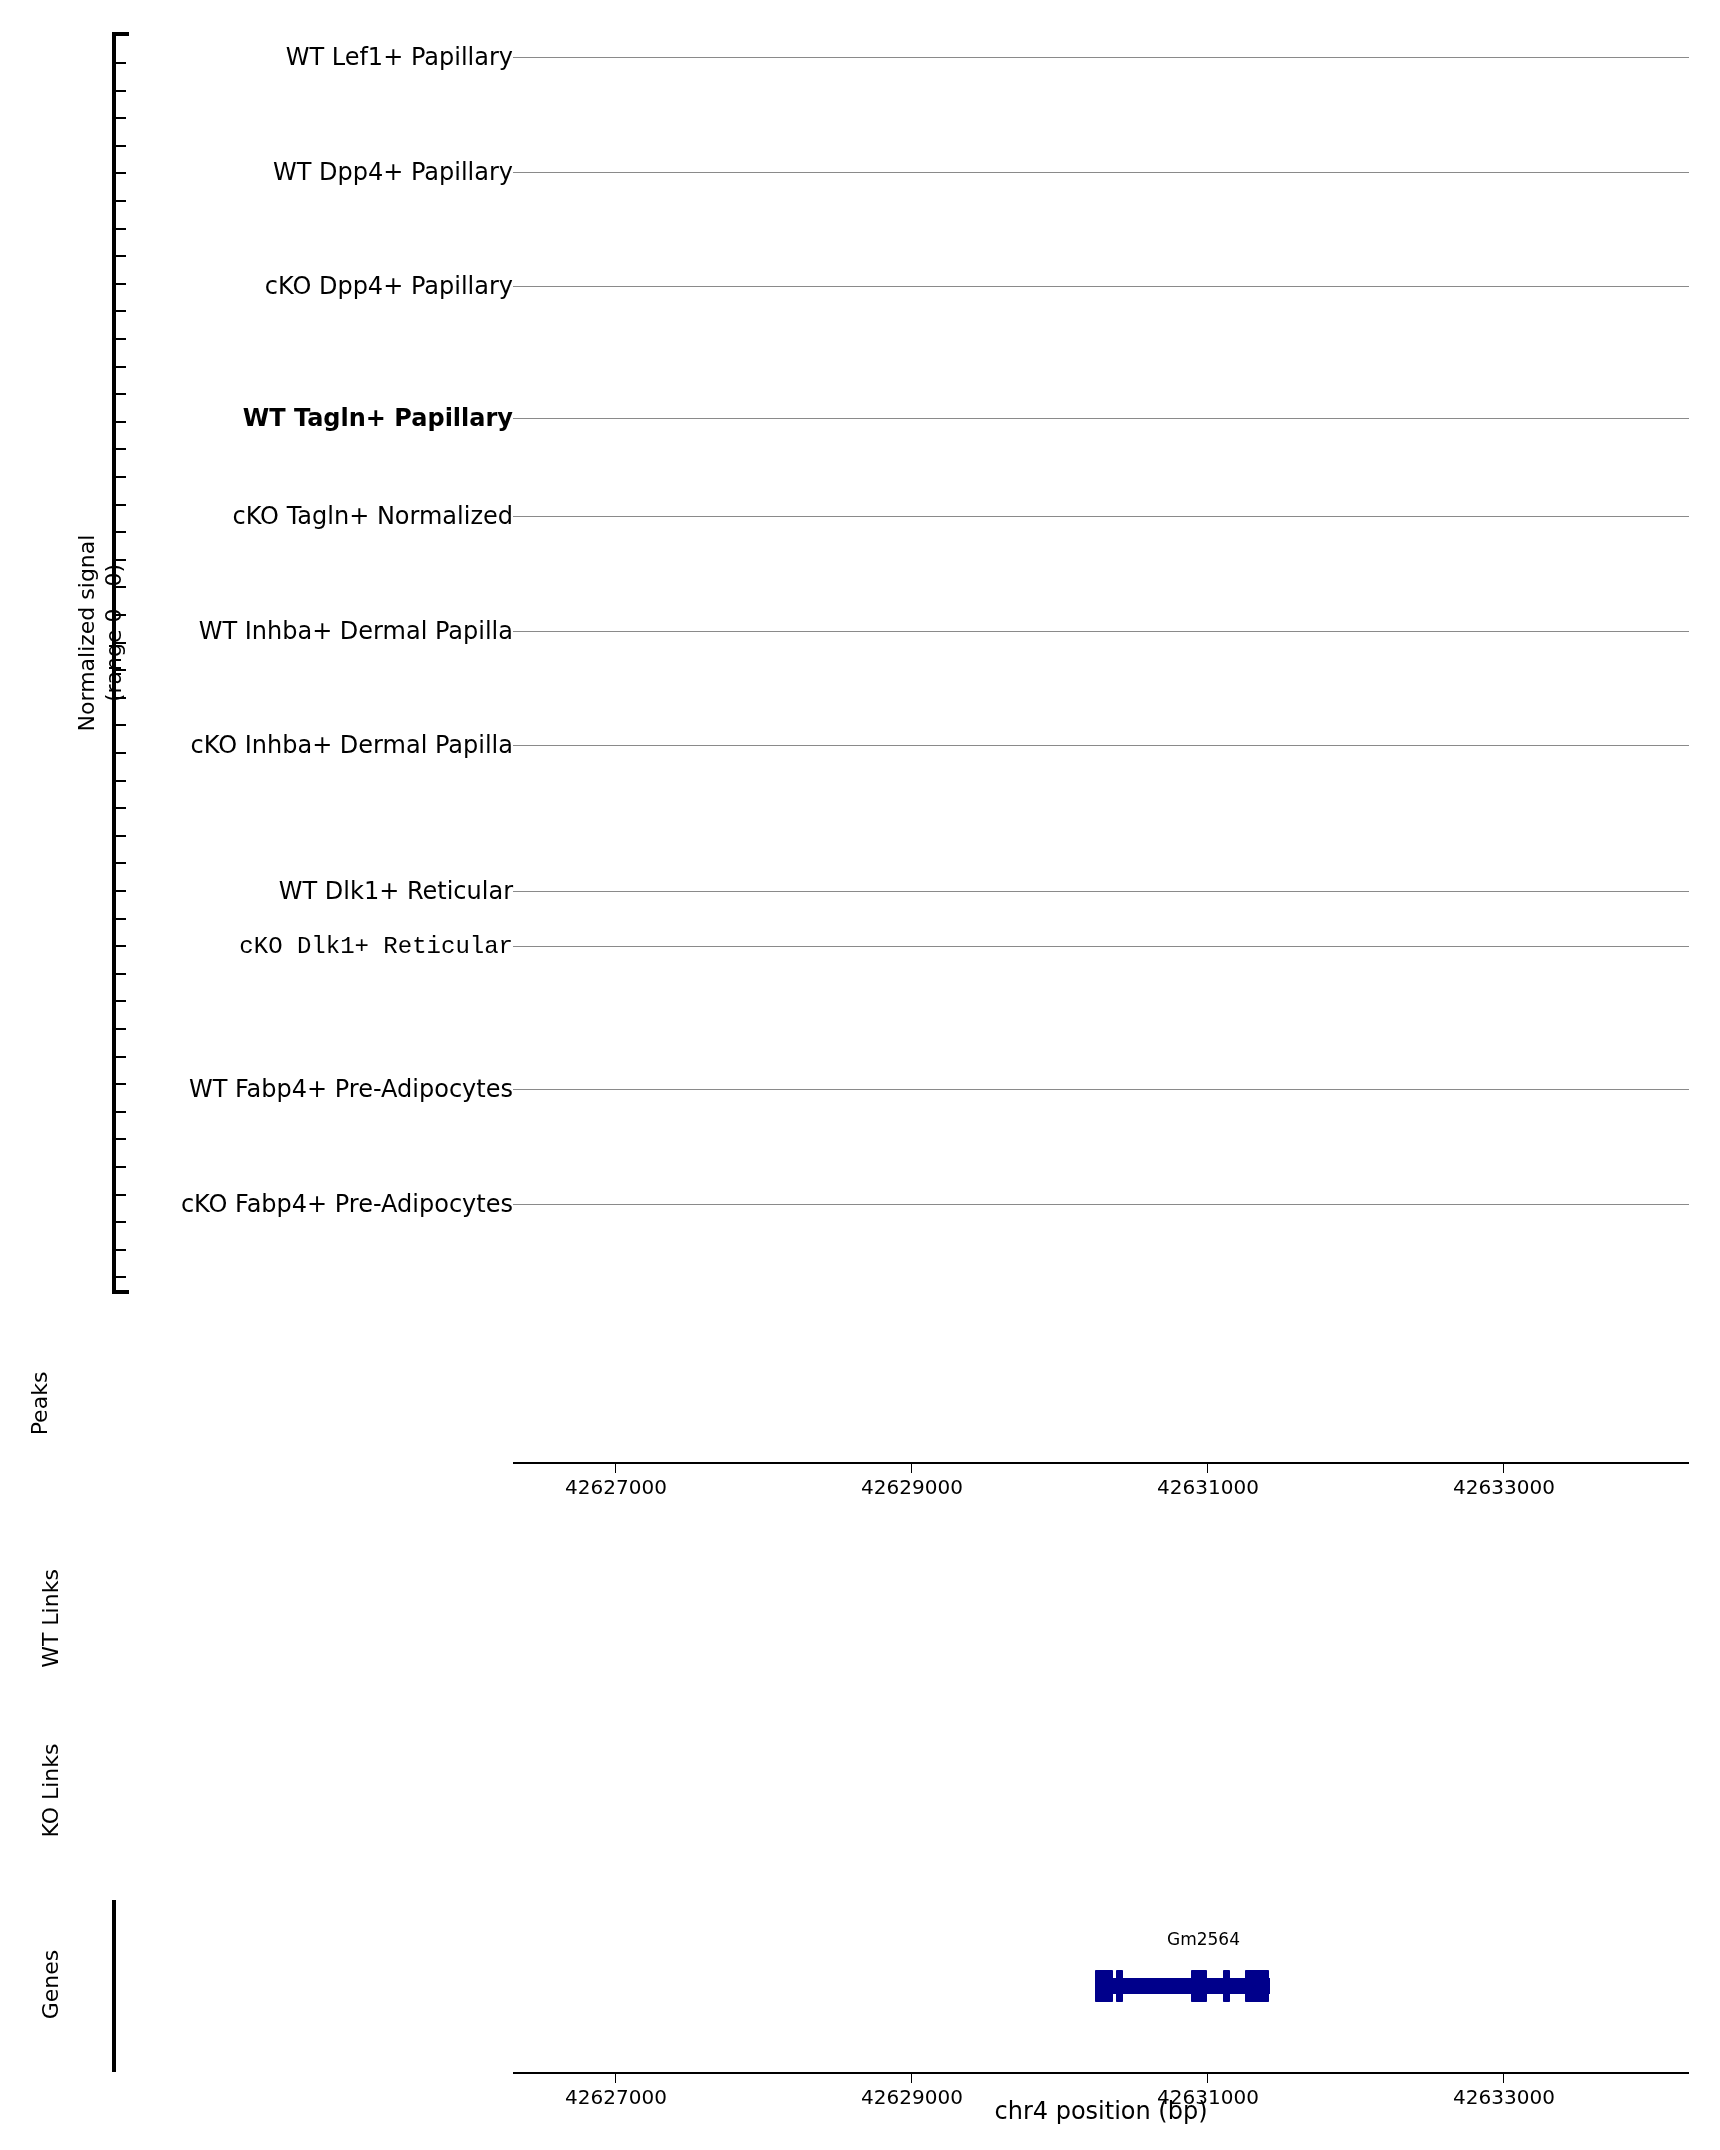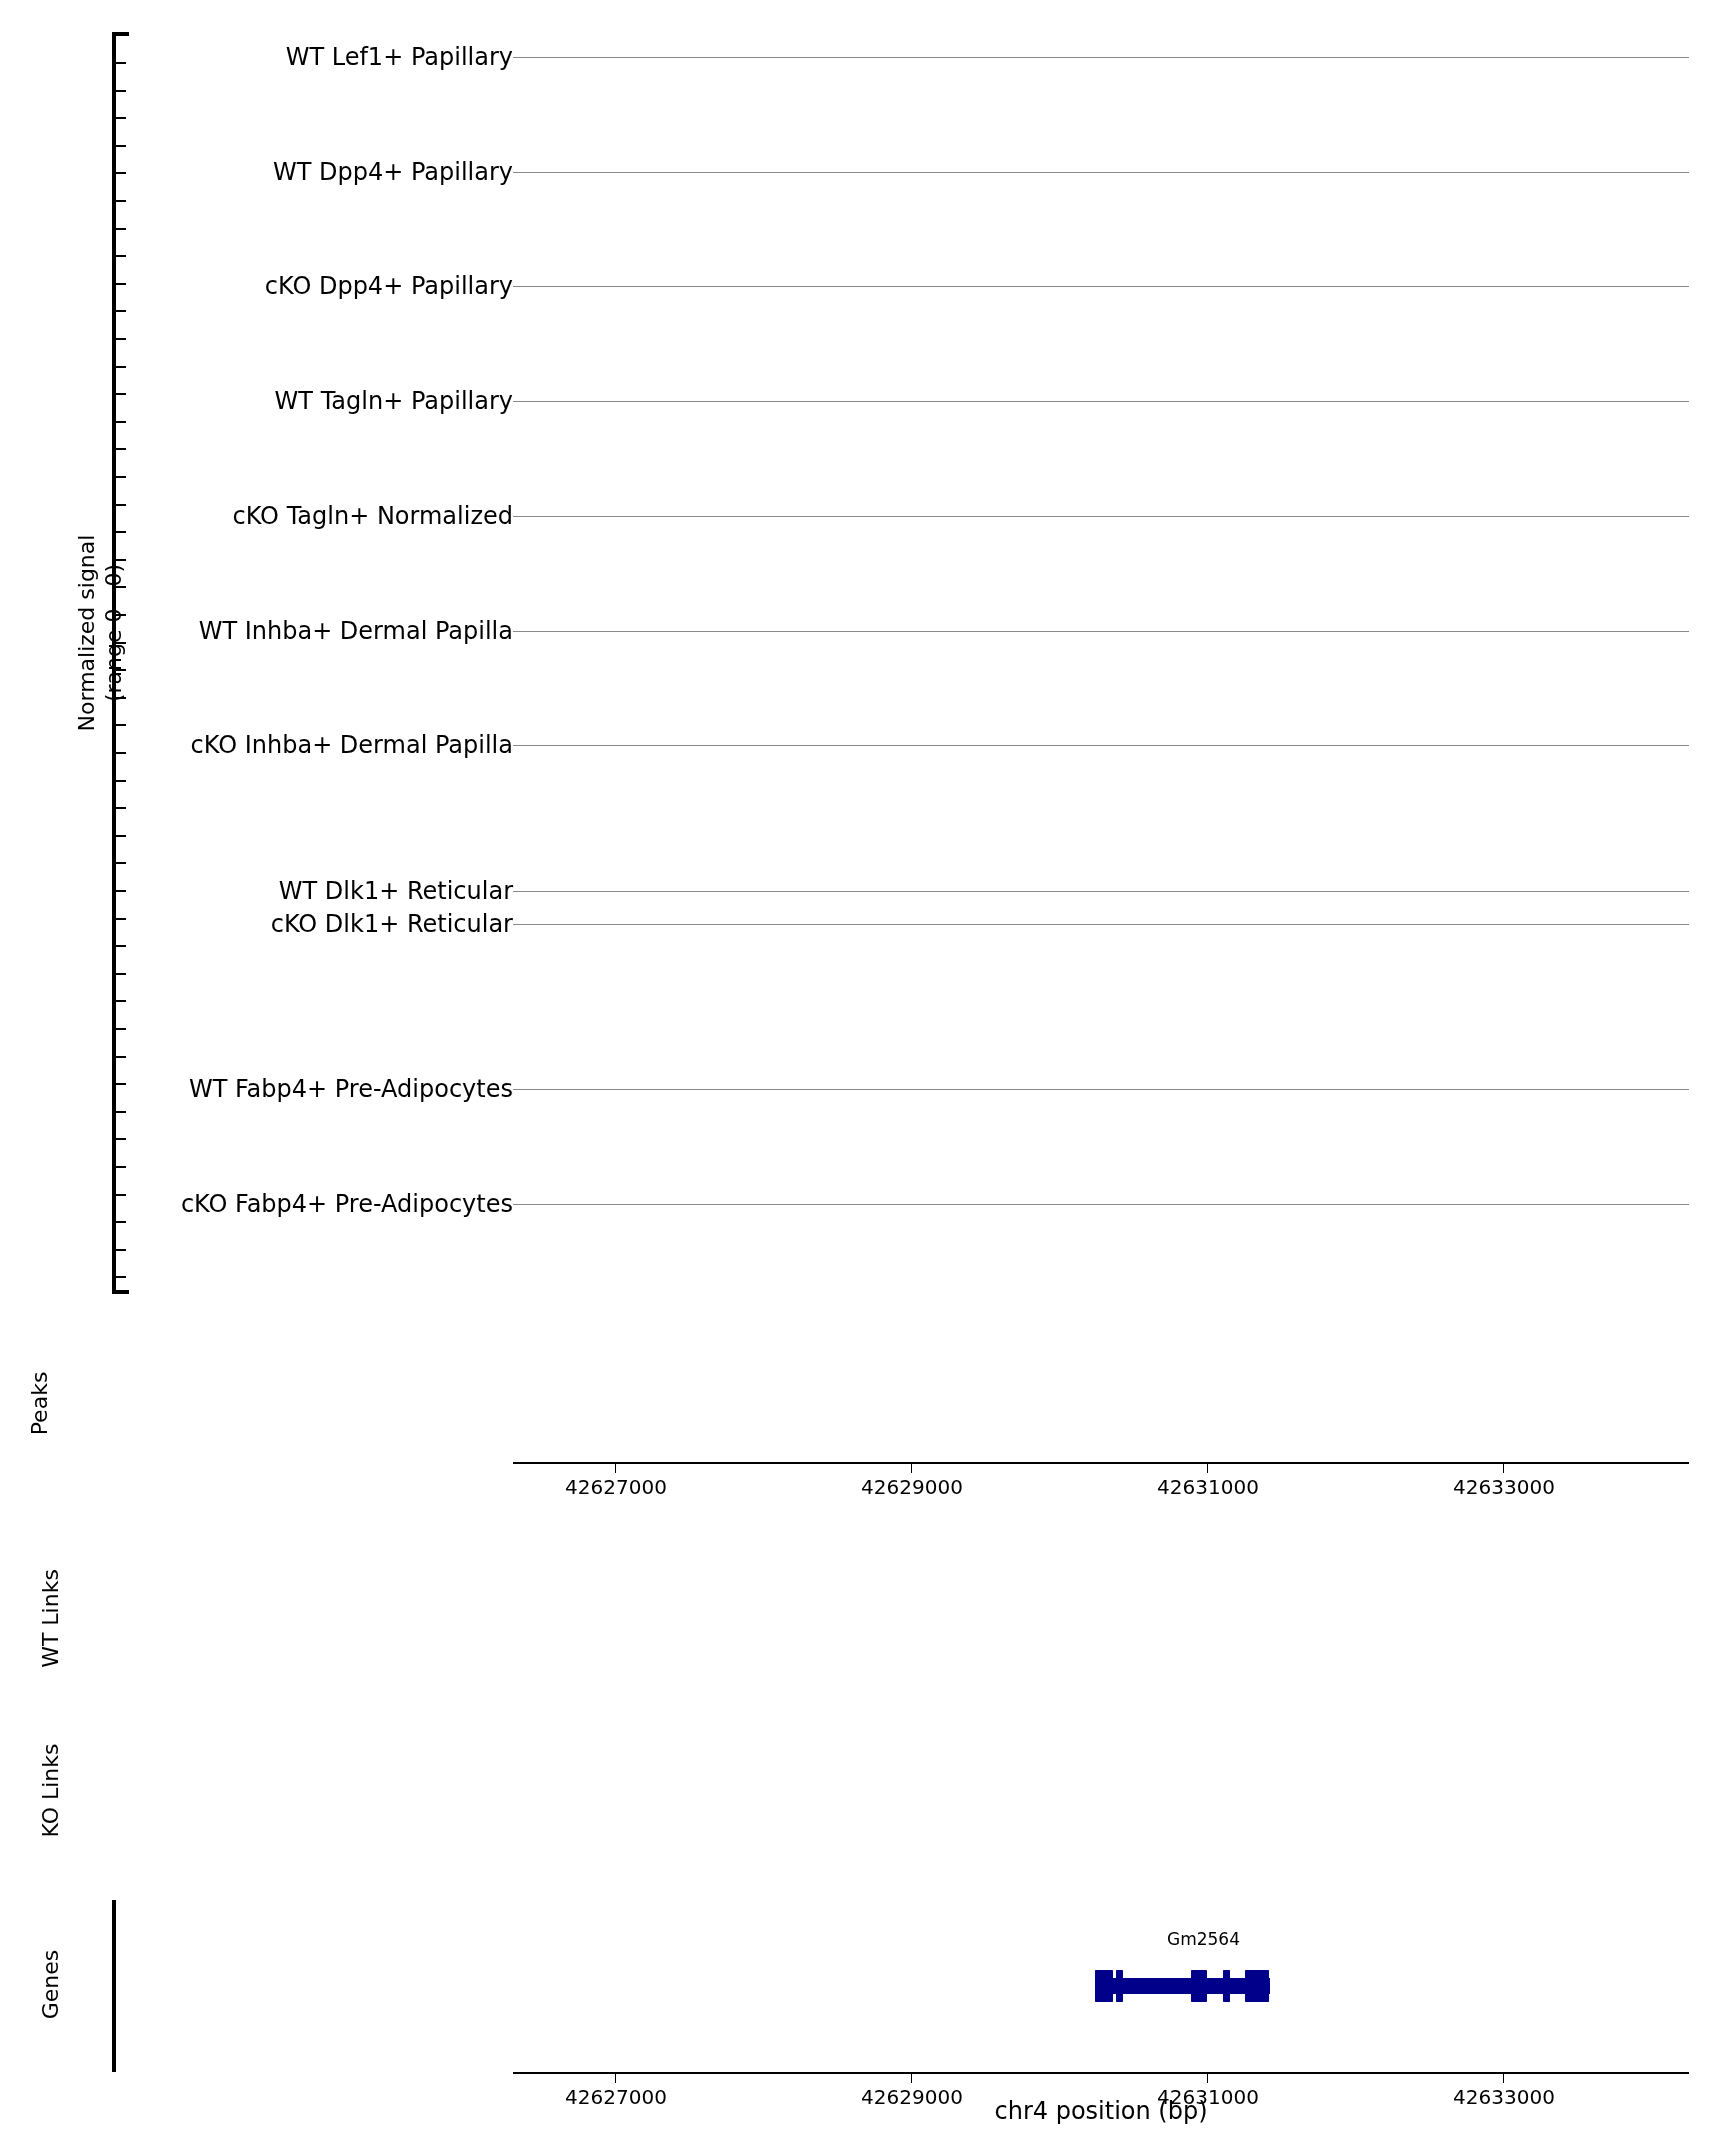--- a/index.html
+++ b/index.html
@@ -235,41 +235,41 @@
         <div class="track-baseline"></div>
       </div>
       <div class="track-row" style="top: 158px;">
         <div class="track-label">WT Dpp4+ Papillary</div>
         <div class="track-baseline"></div>
       </div>
       <div class="track-row" style="top: 272px;">
         <div class="track-label">cKO Dpp4+ Papillary</div>
         <div class="track-baseline"></div>
       </div>
-      <div class="track-row" style="top: 387px;">
+      <div class="track-row" style="top: 404px; font-weight: bold;">
         <div class="track-label">WT Tagln+ Papillary</div>
         <div class="track-baseline"></div>
       </div>
       <div class="track-row" style="top: 502px;">
         <div class="track-label">cKO Tagln+ Normalized</div>
         <div class="track-baseline"></div>
       </div>
       <div class="track-row" style="top: 617px;">
         <div class="track-label">WT Inhba+ Dermal Papilla</div>
         <div class="track-baseline"></div>
       </div>
       <div class="track-row" style="top: 731px;">
         <div class="track-label">cKO Inhba+ Dermal Papilla</div>
         <div class="track-baseline"></div>
       </div>
       <div class="track-row" style="top: 845px; margin-top: 32px;">
         <div class="track-label">WT Dlk1+ Reticular</div>
         <div class="track-baseline"></div>
       </div>
-      <div class="track-row" style="top: 910px;">
+      <div class="track-row" style="top: 932px; font-family: Liberation Mono, monospace;">
         <div class="track-label">cKO Dlk1+ Reticular</div>
         <div class="track-baseline"></div>
       </div>
       <div class="track-row" style="top: 1075px;">
         <div class="track-label">WT Fabp4+ Pre-Adipocytes</div>
         <div class="track-baseline"></div>
       </div>
       <div class="track-row" style="top: 1190px;">
         <div class="track-label">cKO Fabp4+ Pre-Adipocytes</div>
         <div class="track-baseline"></div>

